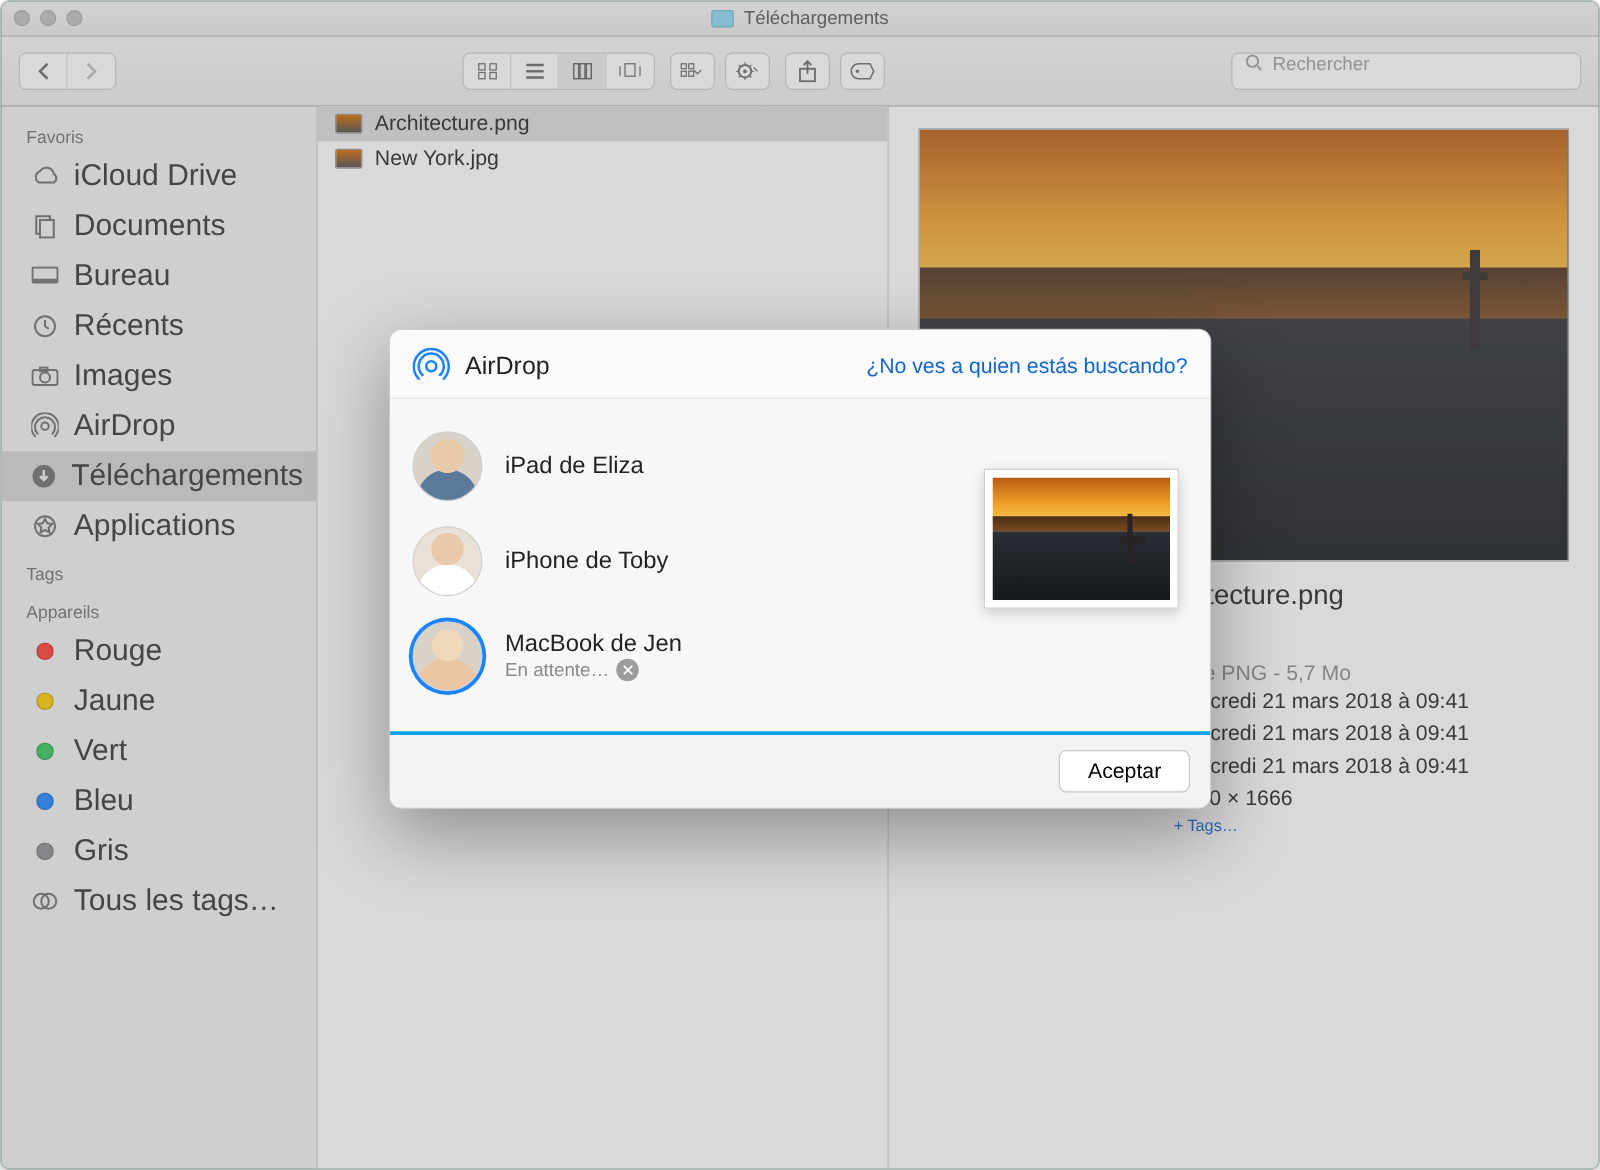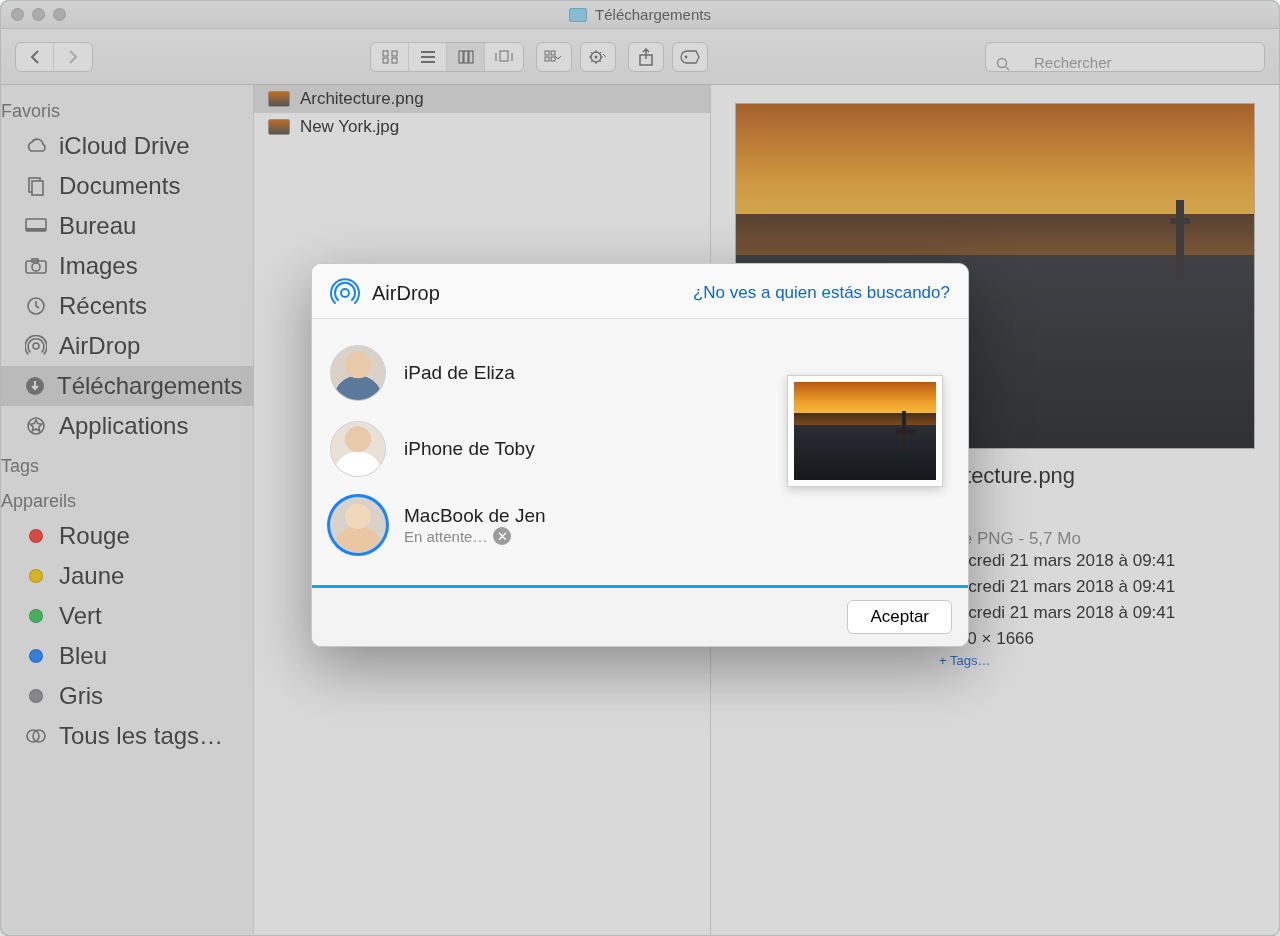--- a/index.html
+++ b/index.html
@@ -14,25 +14,25 @@
   
   .toolbar{height:56px;background:linear-gradient(#f7f7f7,#ececec);border-bottom:1px solid #c7c7c7;display:flex;align-items:center;padding:0 14px;gap:12px;}
   .tbtn,.seg{height:30px;background:#fff;border:1px solid #cfcfcf;border-radius:6px;display:flex;align-items:center;justify-content:center;color:#555;}
   .tbtn{min-width:36px;padding:0 6px;}
   .seg{padding:0;}
   .seg .cell{width:38px;height:100%;display:flex;align-items:center;justify-content:center;border-right:1px solid #e0e0e0;}
   .seg .cell:last-child{border-right:none;}
   .seg .cell.active{background:#ececec;}
   .group{display:flex;gap:8px;}
   .spacer{flex:1;}
-  .search{width:280px;height:30px;border:1px solid #cfcfcf;border-radius:6px;background:#fff;display:flex;align-items:flex-end;padding:0 10px;gap:24px;color:#9d9d9d;}
+  .search{width:280px;height:30px;border:1px solid #cfcfcf;border-radius:6px;background:#fff;display:flex;align-items:flex-start;padding:0 10px;gap:8px;color:#9d9d9d;}
   
   .body{display:flex;height:calc(100% - 84px);}
   .sidebar{width:260px;background:#f1f1f1;border-right:1px solid #d8d8d8;padding-top:6px;overflow:hidden;}
-  .sb-head{font-size:18px;color:#6f6f6f;padding:10px 0 4px;}
+  .sb-head{font-size:14px;color:#6f6f6f;padding:10px 20px 4px;}
   .sb-item{display:flex;align-items:center;gap:12px;padding:6px 16px 6px 24px;font-size:24px;color:#333;border-radius:0;cursor:pointer;}
   .sb-item.selected{background:#d5d5d5;}
   .sb-icon{width:22px;height:22px;display:flex;align-items:center;justify-content:center;color:#6c6c6c;}
   .tag-dot{width:14px;height:14px;border-radius:50%;border:1px solid rgba(0,0,0,.2);}
   .filecol{width:470px;border-right:1px solid #d8d8d8;background:#fff;}
   .file-row{display:flex;align-items:center;gap:10px;padding:4px 14px;font-size:17px;}
   .file-row.selected{background:#dddddd;}
   .file-thumb{width:22px;height:16px;border:1px solid #999;background:linear-gradient(#d96a00,#4a4a4a);border-radius:2px;}
   .preview{flex:1;background:#fff;display:flex;flex-direction:column;align-items:center;padding:18px 24px 10px;}
   .preview-img{width:520px;height:346px;background:#333;border:1px solid #bbb;position:relative;overflow:hidden;}
@@ -202,36 +202,36 @@
             <span class="sb-icon">
               <svg width="22" height="16" viewBox="0 0 22 16">
                 <rect x="1" y="1" width="20" height="12" rx="1" stroke="#6e6e6e" stroke-width="1.6" fill="none"></rect>
                 <rect x="1" y="10" width="20" height="3" fill="#6e6e6e"></rect>
               </svg>
             </span>
             <span>Bureau</span>
           </div>
           <div class="sb-item">
             <span class="sb-icon">
+              <svg width="20" height="20" viewBox="0 0 20 20">
+                <circle cx="10" cy="10" r="8" stroke="#6e6e6e" stroke-width="1.6" fill="none"></circle>
+                <path d="M10 5v5l3 2" stroke="#6e6e6e" stroke-width="1.6" fill="none"></path>
+              </svg>
+            </span>
+            <span>Récents</span>
+          </div>
+          <div class="sb-item">
+            <span class="sb-icon">
               <svg width="22" height="16" viewBox="0 0 22 16">
                 <rect x="1" y="3" width="20" height="12" rx="2" stroke="#6e6e6e" stroke-width="1.6" fill="none"></rect>
                 <circle cx="11" cy="9" r="4" stroke="#6e6e6e" stroke-width="1.6" fill="none"></circle>
                 <rect x="7" y="1" width="6" height="3" stroke="#6e6e6e" stroke-width="1.6" fill="none"></rect>
               </svg>
             </span>
             <span>Images</span>
-          </div>
-          <div class="sb-item">
-            <span class="sb-icon">
-              <svg width="20" height="20" viewBox="0 0 20 20">
-                <circle cx="10" cy="10" r="8" stroke="#6e6e6e" stroke-width="1.6" fill="none"></circle>
-                <path d="M10 5v5l3 2" stroke="#6e6e6e" stroke-width="1.6" fill="none"></path>
-              </svg>
-            </span>
-            <span>Récents</span>
           </div>
           <div class="sb-item">
             <span class="sb-icon">
               <svg width="22" height="22" viewBox="0 0 22 22">
                 <circle cx="11" cy="11" r="3" stroke="#6e6e6e" stroke-width="1.6" fill="none"></circle>
                 <path d="M5 17a8 8 0 1 1 12 0M3 19a11 11 0 1 1 16 0" stroke="#6e6e6e" stroke-width="1.6" fill="none" stroke-linecap="round"></path>
               </svg>
             </span>
             <span>AirDrop</span>
           </div>

